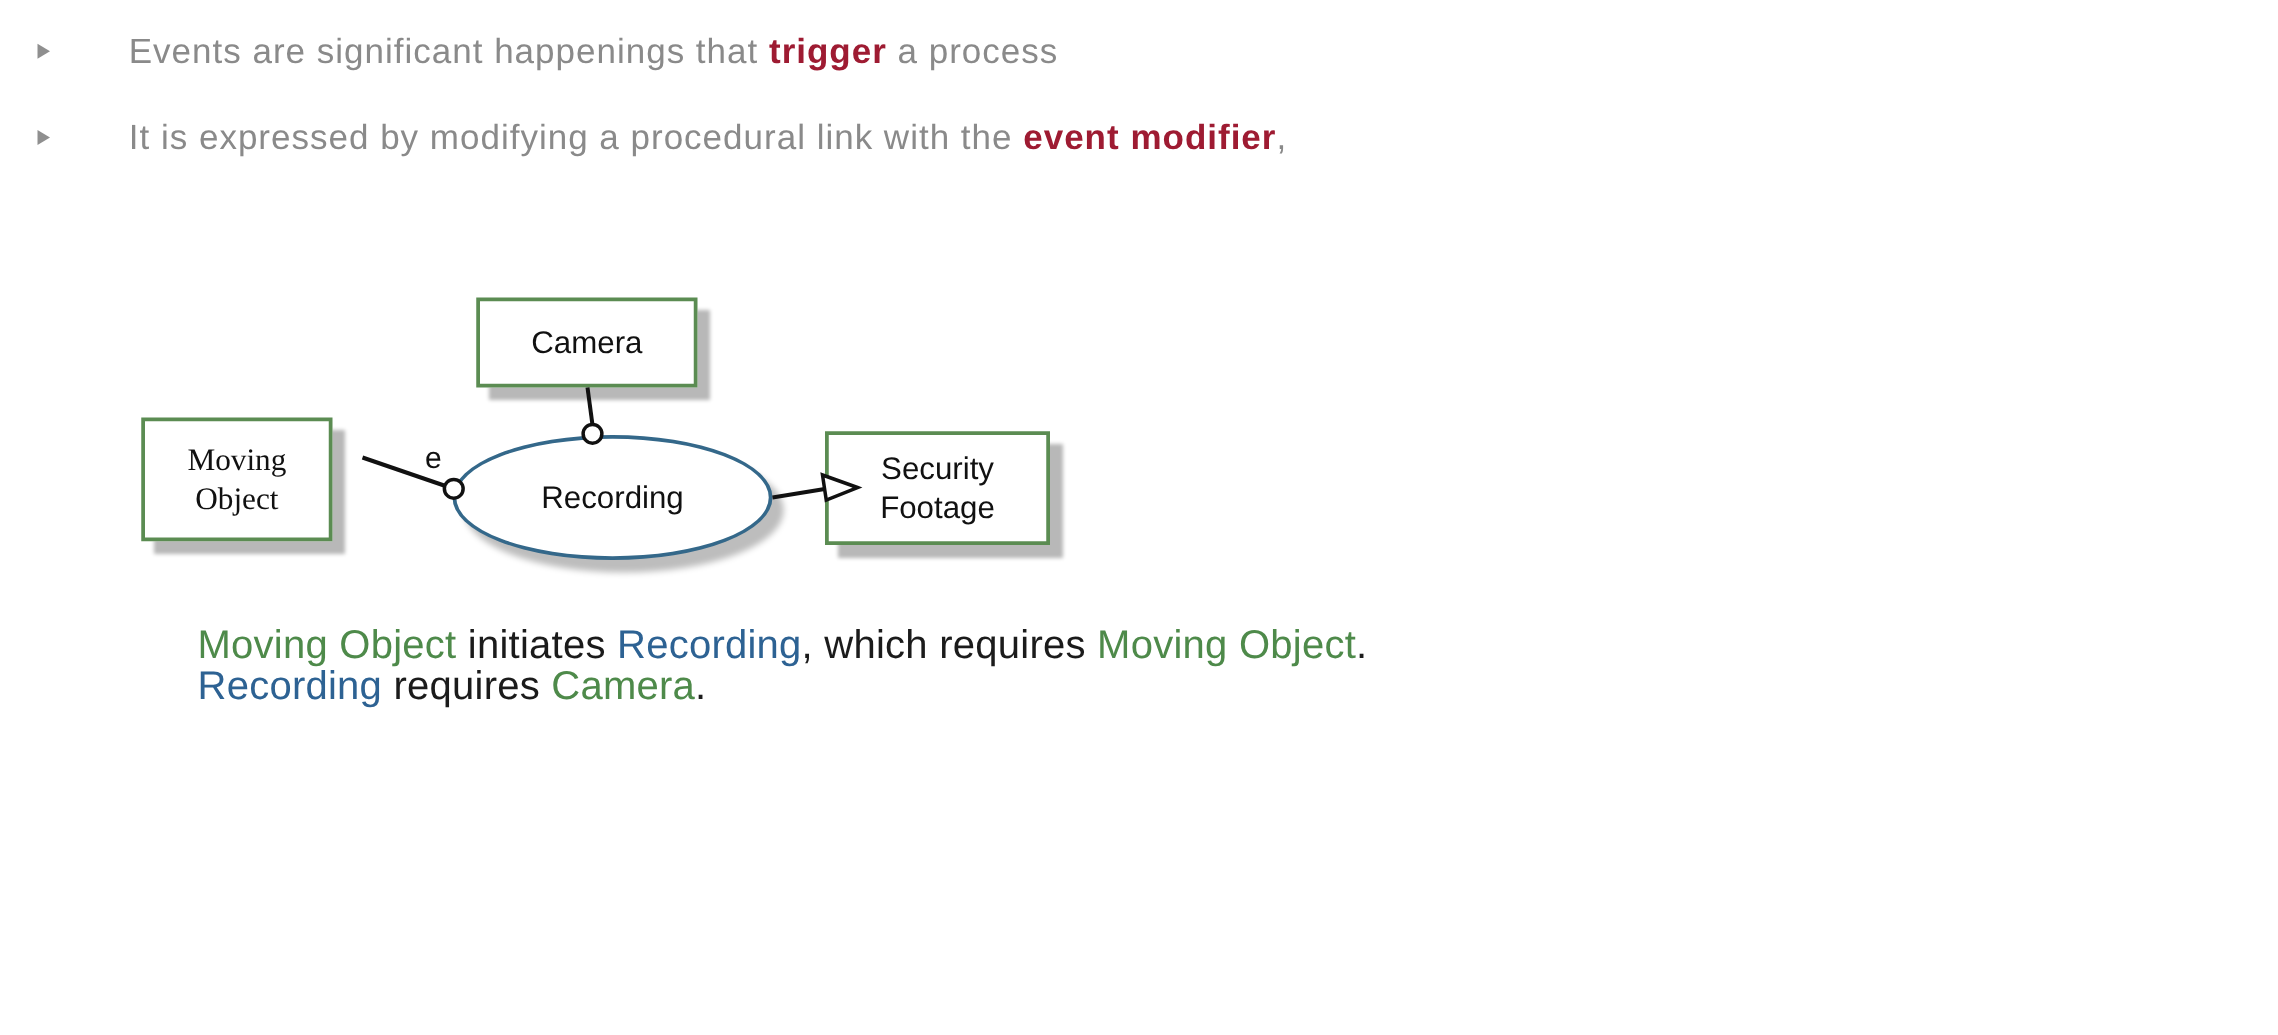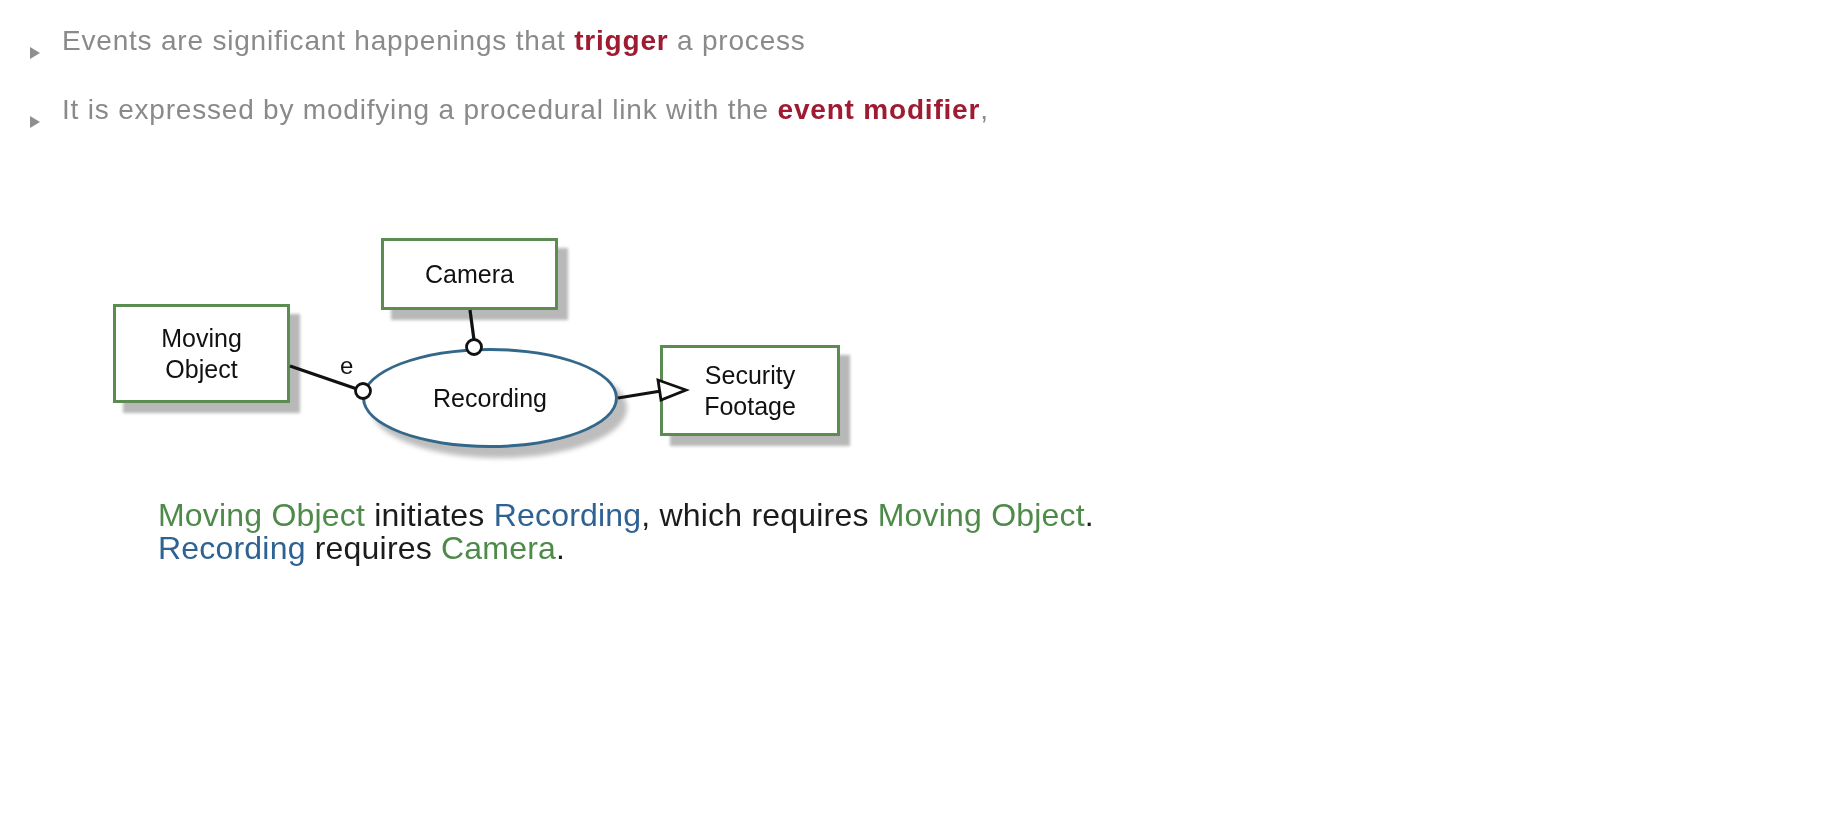--- a/index.html
+++ b/index.html
@@ -9,25 +9,26 @@
     background:#ffffff;
     overflow:hidden;
     font-family:"Liberation Sans", sans-serif;
   }
 
   
   .bullet-line{
     position:absolute;
     left:30px;
     display:flex;
-    align-items:flex-end;
+    align-items:flex-start;
     font-size:28px;
     line-height:36px;
     letter-spacing:0.8px;
     color:#8a8a8a;
+    gap:41px;
   }
   .bullet-line .tri{
     width:0;height:0;
     border-left:10px solid #8f8f8f;
     border-top:6px solid transparent;
     border-bottom:6px solid transparent;
     margin:12px 22px 0 0;
     flex:0 0 auto;
   }
   .bullet-line .tri.hidden{visibility:hidden;}
@@ -55,21 +56,21 @@
     position:absolute;
     background:#ffffff;
     border:3px solid #34688a;
     border-radius:50%;
     box-shadow:9px 10px 5px #bdbdbd;
     display:flex;align-items:center;justify-content:center;
     font-size:25px;color:#111111;
     box-sizing:border-box;
   }
   .node-camera{left:381px;top:238px;width:177px;height:72px;}
-  .node-moving{left:113px;top:304px;width:177px;height:99px;}
+  .node-moving{left:113px;top:334px;width:153px;height:99px;font-family:Liberation Serif, serif;}
   .node-security{left:660px;top:345px;width:180px;height:91px;}
   .node-recording{left:362px;top:348px;width:256px;height:100px;}
   .links-svg{position:absolute;inset:0;width:100%;height:100%;pointer-events:none;}
 
   
   .opl{
     position:absolute;
     left:158px;top:499px;
     font-size:32px;
     line-height:33px;

